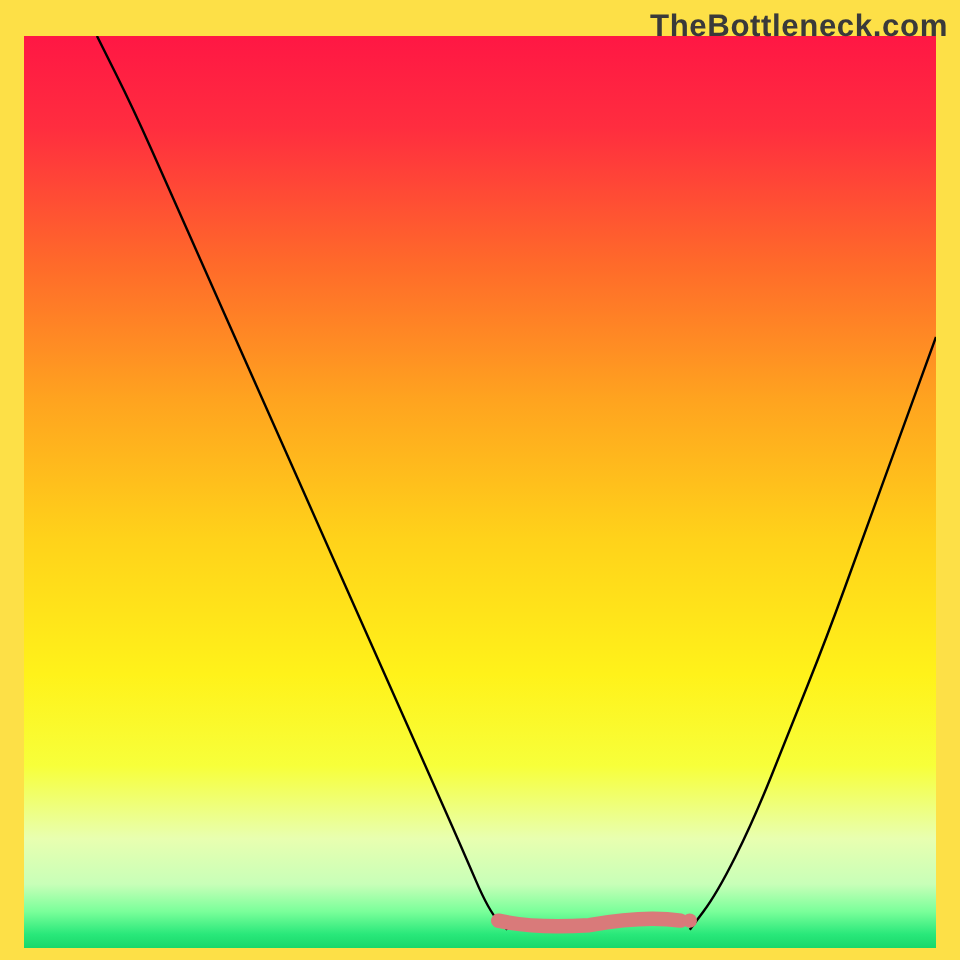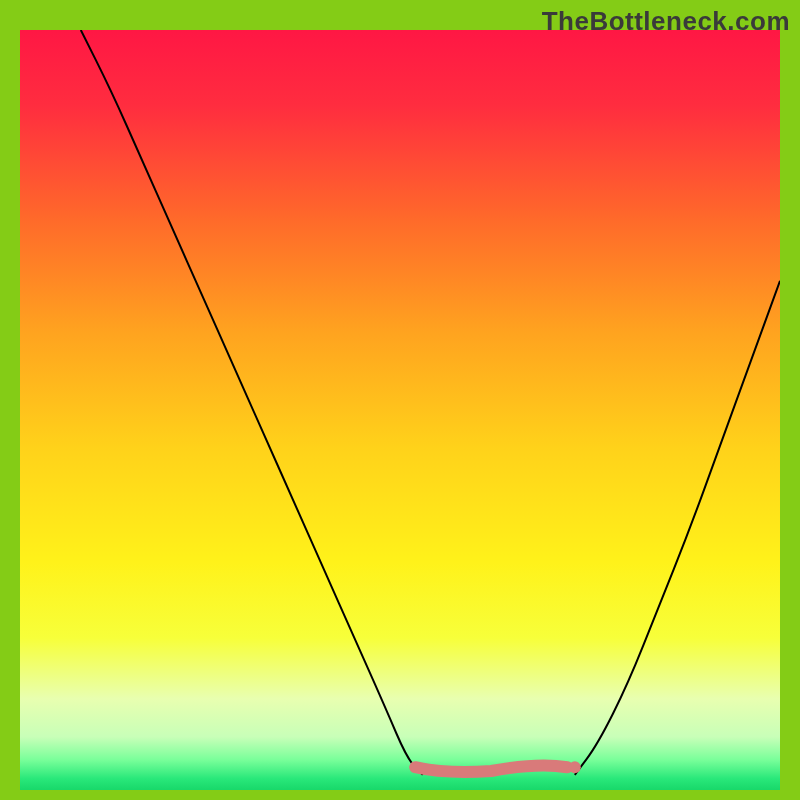--- a/index.html
+++ b/index.html
@@ -8,21 +8,21 @@
     width: 800px;
     height: 800px;
     background: #000;
     overflow: hidden;
     font-family: Arial, Helvetica, sans-serif;
   }
   .frame {
     position: relative;
     width: 800px;
     height: 800px;
-    background: #84cc16;
+    background: #fde047;
   }
   .watermark {
     position: absolute;
     top: 6px;
     right: 10px;
     color: #3a3a3a;
     font-size: 26px;
     font-weight: 600;
     letter-spacing: 0.5px;
     z-index: 5;

